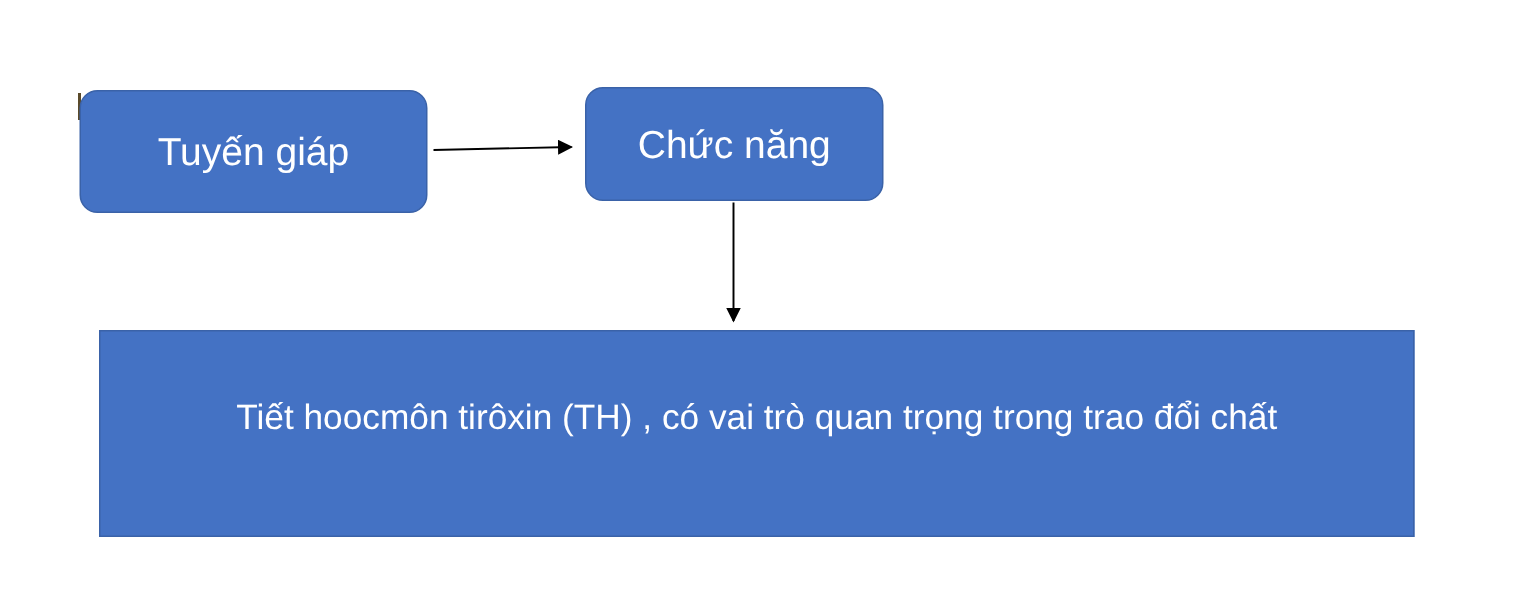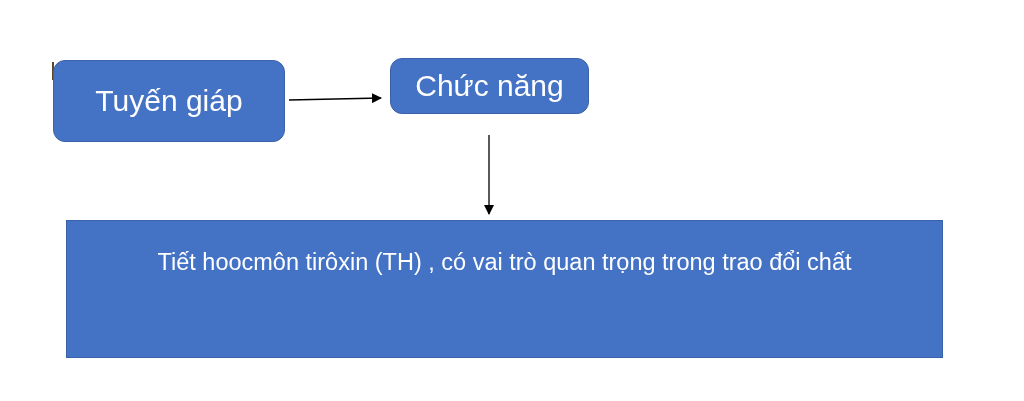--- a/index.html
+++ b/index.html
@@ -7,29 +7,29 @@
       width: 1024px; height: 401px; background: #ffffff;
       position: relative; overflow: hidden;
       font-family: "Liberation Sans", "DejaVu Sans", sans-serif;
     }
     .node {
       position: absolute; box-sizing: border-box;
       background: #4472c4; color: #ffffff;
       display: flex; align-items: center; justify-content: center;
       text-align: center;
     }
-    .node-small { border-radius: 12px; border: 1px solid #3a62a8; font-size: 30px; }
+    .node-small { border-radius: 12px; border: 1px solid #3a62a8; font-size: 26px; }
     #node-thyroid { left: 53px; top: 60px; width: 232px; height: 82px; }
-    #node-function { left: 390px; top: 58px; width: 199px; height: 56px; }
+    #node-function { left: 390px; top: 58px; width: 199px; height: 76px; }
     #node-desc {
       left: 66px; top: 220px; width: 877px; height: 138px;
       border: 1px solid #3a62a8; font-size: 23.5px; line-height: 38px;
       padding: 0 20px 26px 20px; align-items: flex-start; padding-top: 22px;
     }
-    #node-desc span { display: block; }
+    #node-desc span { display: block; margin-top: 16px; }
     svg.arrows { position: absolute; left: 0; top: 0; }
     .mark { position: absolute; left: 52px; top: 62px; width: 2px; height: 18px; background: #5a4a2a; }
   </style>
 </head>
 <body>
 
 <div class="mark"></div>
 
 <div id="node-thyroid" class="node node-small">
   <span>Tuyến giáp</span>

